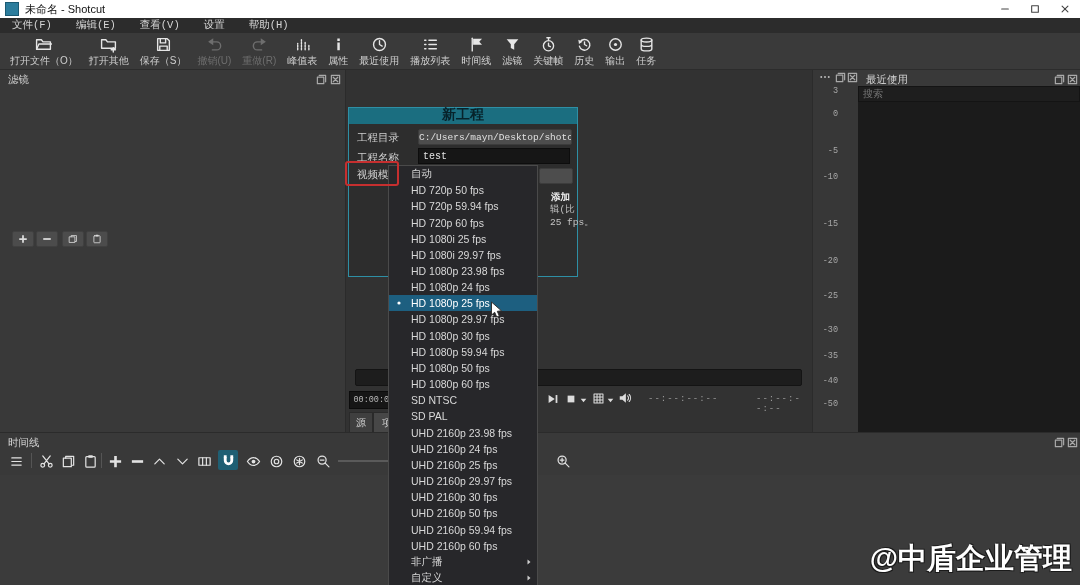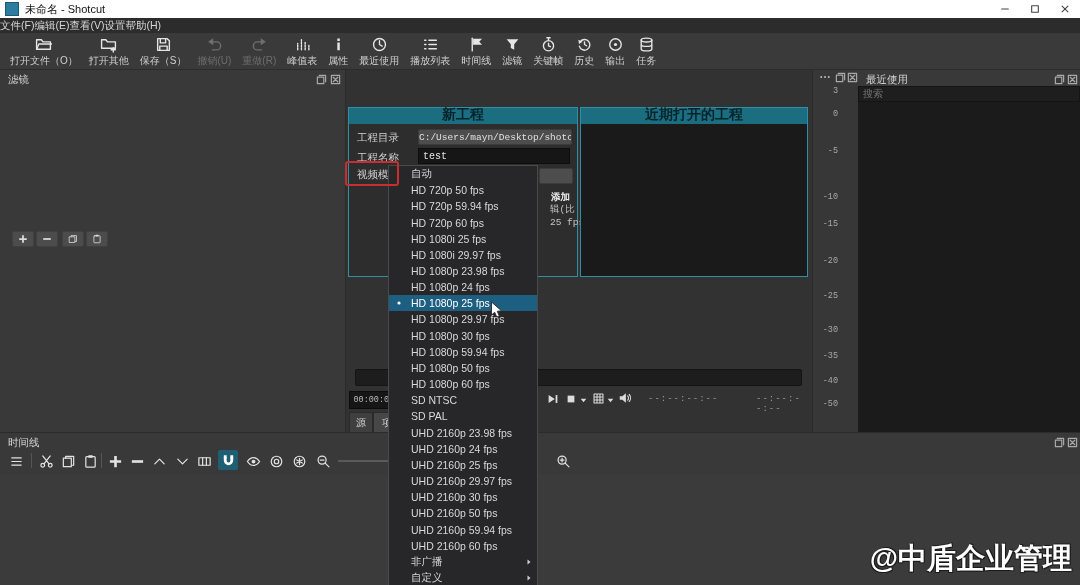--- a/index.html
+++ b/index.html
@@ -13,21 +13,21 @@
   .f{fill:currentColor;stroke:none;}
   
   .titlebar{left:0;top:0;width:1080px;height:18px;background:#ffffff;color:#111;display:flex;align-items:center;}
   .appicon{width:12px;height:12px;margin:0 6px 0 5px;background:#2c7d9d;border:1px solid #1b5a73;}
   .wtitle{font-size:11px;color:#111;}
   .winbtns{position:absolute;right:0;top:0;height:18px;display:flex;}
   .wbtn{width:30px;height:18px;display:flex;align-items:center;justify-content:center;color:#444;}
   .wbtn .ic{width:10px;height:10px;}
   
   .menubar{left:0;top:18px;width:1080px;height:15px;background:#2c2c2c;display:flex;align-items:center;gap:0;border-bottom:1px solid #242424;}
-  .mitem{padding:0 0;font-size:10.5px;color:#d6d6d6;line-height:15px;}
+  .mitem{padding:0 12px;font-size:10.5px;color:#d6d6d6;line-height:15px;font-family:Liberation Mono, monospace;}
   
   .toolbar{left:0;top:33px;width:1080px;height:37px;background:#3a3a3a;display:flex;align-items:flex-start;padding-left:10px;box-sizing:border-box;gap:11px;border-bottom:1px solid #2c2c2c;}
   .tbi{display:flex;flex-direction:column;align-items:center;padding-top:3px;color:#e6e6e6;}
   .tbi .ic{width:17px;height:17px;}
   .tlbl{font-size:10px;color:#cfcfcf;margin-top:1px;white-space:nowrap;}
   .tbi.disabled{color:#6e6e6e;}
   .tbi.disabled .tlbl{color:#6e6e6e;}
   
   .panel-title{font-size:10.5px;color:#d2d2d2;}
   .cornerbtn{width:11px;height:11px;color:#a9a9a9;}
@@ -303,25 +303,20 @@
       <input class="abs txtinput" style="left: 69px; top: 40px; width: 152px; height: 16px;" value="test">
       <span class="abs fieldlbl" style="left:8px;top:60px;">视频模式</span>
 
       <div class="abs pathbtn" style="left:190px;top:60px;width:32px;height:14px;"></div>
 
       <span class="abs hintfrag" style="left:190px;top:83px;font-weight:bold;color:#f0f0f0;">添加</span>
       <span class="abs hintfrag" style="left:189px;top:95px;">辑(比</span>
       <span class="abs hintfrag" style="left:189px;top:108px;">25 fps。</span>
     </div>
 
-    <div class="abs dlg" style="left:234px;top:37px;width:228px;height:170px;background:#1a1a1a;">
-      <div class="dlg-header">
-          <span>近期打开的工程</span>
-        </div>
-    </div>
 
     <div class="abs" style="left:9px;top:299px;width:445px;height:15px;background:#1d1d1d;border:1px solid #141414;border-radius:2px;"></div>
 
     <div class="abs tcbox" style="left:3px;top:321px;width:63px;height:16px;">
         <span>00:00:00:00</span>
       </div>
     <span class="abs ic transport" style="left:200px;top:322px;width:14px;height:14px;">
         <svg viewBox="0 0 16 16">
           <path class="f" d="M3 3.5l7 4.5-7 4.5z"></path>
           <rect class="f" x="11" y="3.5" width="2" height="9"></rect>
@@ -381,21 +376,21 @@
     <span class="abs ic cornerbtn" style="left:34px;top:2px;">
         <svg viewBox="0 0 12 12">
           <rect class="s" x="1.5" y="1.5" width="9" height="9" stroke-width="1"></rect>
           <path class="s" d="M3.5 3.5l5 5M8.5 3.5l-5 5" stroke-width="1"></path>
         </svg>
       </span>
   </div>
   <span class="mtick" style="top:86px;">3</span>
   <span class="mtick" style="top:109px;">0</span>
   <span class="mtick" style="top:146px;">-5</span>
-  <span class="mtick" style="top:192px;">-10</span>
+  <span class="mtick" style="top:172px;">-10</span>
   <span class="mtick" style="top:219px;">-15</span>
   <span class="mtick" style="top:256px;">-20</span>
   <span class="mtick" style="top:291px;">-25</span>
   <span class="mtick" style="top:325px;">-30</span>
   <span class="mtick" style="top:351px;">-35</span>
   <span class="mtick" style="top:376px;">-40</span>
   <span class="mtick" style="top:399px;">-50</span>
   <span class="abs ic grip" style="left:856px;top:236px;width:6px;height:26px;">
       <svg viewBox="0 0 6 26">
         <circle class="f" cx="3" cy="3" r="1"></circle>

